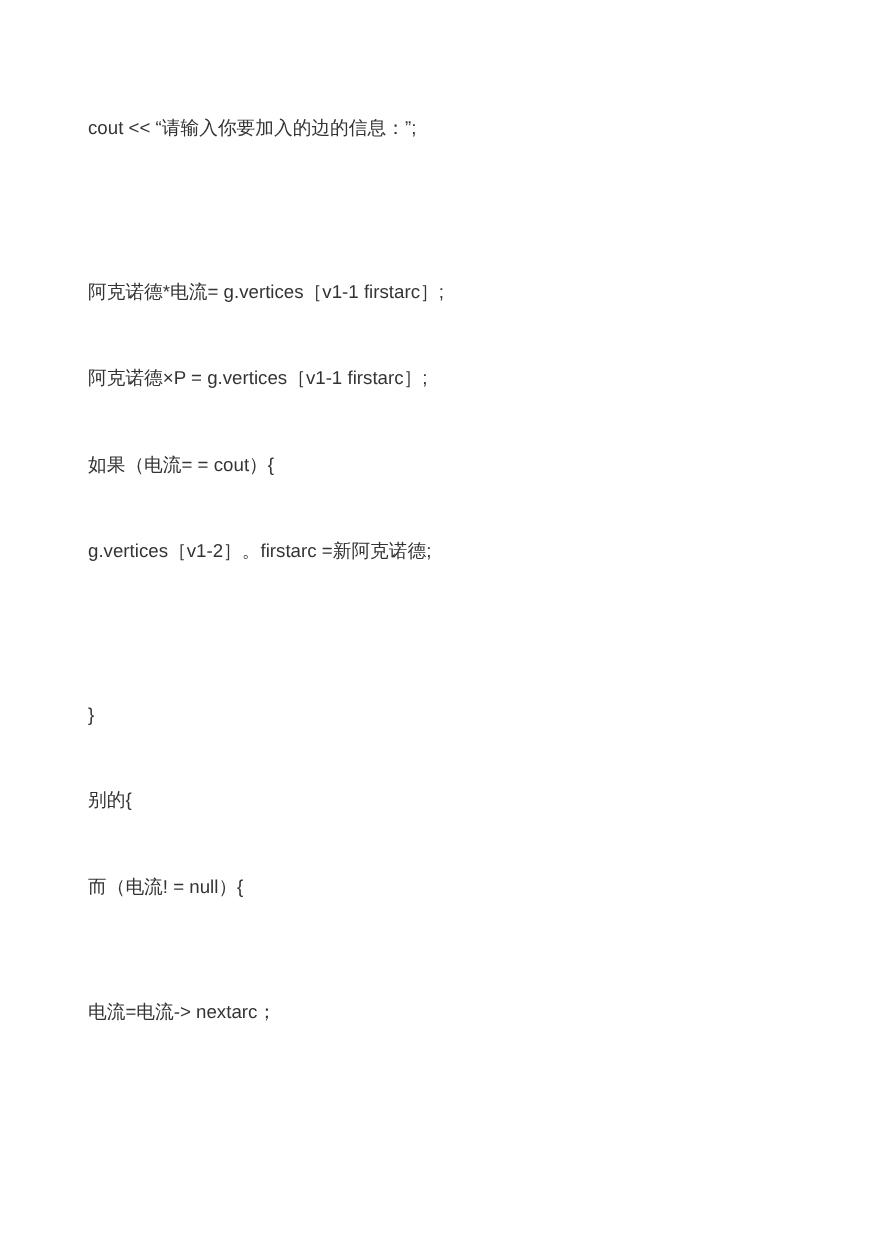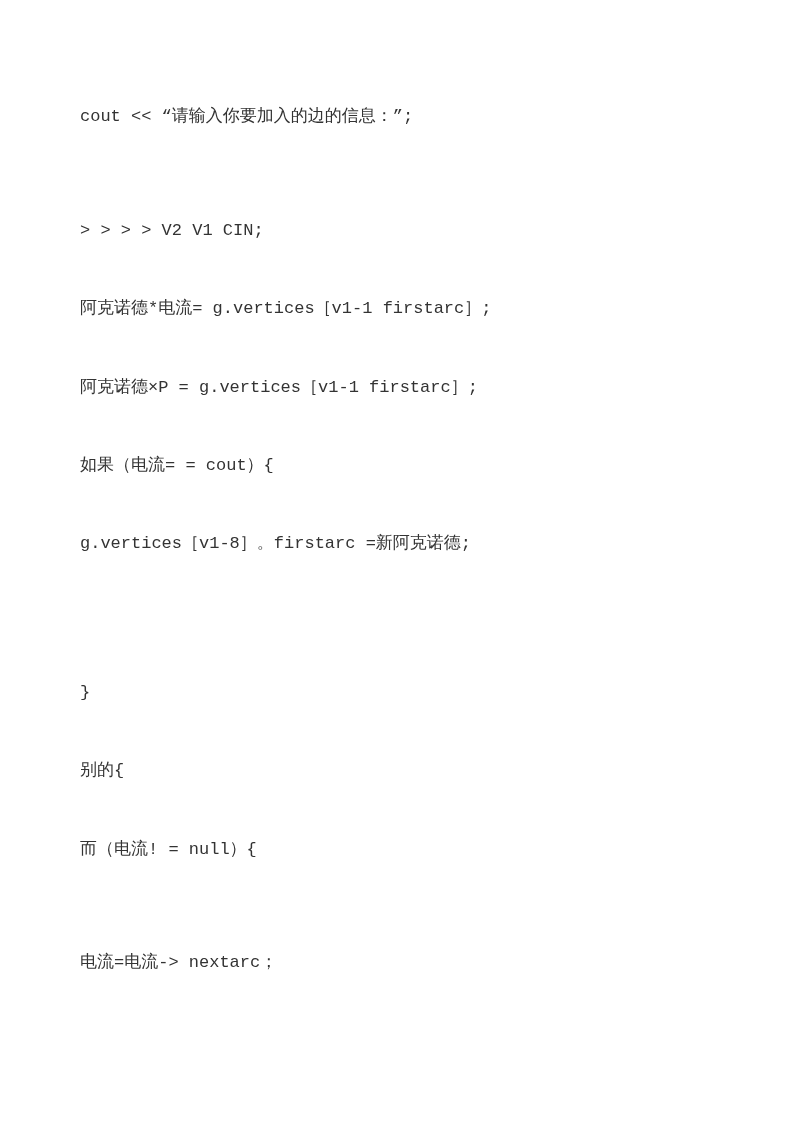--- a/index.html
+++ b/index.html
@@ -22,48 +22,47 @@
     .code-block {
       display: flex;
       flex-direction: column;
       gap: 0;
     }
 
     .code-line {
       display: block;
       padding: 8px 0;
       white-space: pre;
-      font-family: Liberation Mono, monospace;
+      font-family: Liberation Sans, sans-serif;
       font-size: 17px;
       color: #333333;
       line-height: 1.6;
     }
 
     .code-line.empty {
       padding: 4px 0;
       min-height: 12px;
     }
   </style>
 </head>
 <body>
 
 <div class="code-block">
   <span class="code-line empty">&nbsp;</span>
   <span class="code-line">cout &lt;&lt; “请输入你要加入的边的信息：”;</span>
   <span class="code-line empty">&nbsp;</span>
   <span class="code-line empty">&nbsp;</span>
-  <span class="code-line">&gt; &gt; &gt; &gt; V2 V1 CIN;</span>
   <span class="code-line empty">&nbsp;</span>
   <span class="code-line">阿克诺德*电流= g.vertices［v1-1 firstarc］;</span>
   <span class="code-line empty">&nbsp;</span>
   <span class="code-line">阿克诺德×P = g.vertices［v1-1 firstarc］;</span>
   <span class="code-line empty">&nbsp;</span>
   <span class="code-line">如果（电流= = cout）{</span>
   <span class="code-line empty">&nbsp;</span>
-  <span class="code-line">g.vertices［v1-8］。firstarc =新阿克诺德;</span>
+  <span class="code-line">g.vertices［v1-2］。firstarc =新阿克诺德;</span>
   <span class="code-line empty">&nbsp;</span>
   <span class="code-line empty">&nbsp;</span>
   <span class="code-line empty">&nbsp;</span>
   <span class="code-line">}</span>
   <span class="code-line empty">&nbsp;</span>
   <span class="code-line">别的{</span>
   <span class="code-line empty">&nbsp;</span>
   <span class="code-line">而（电流! = null）{</span>
   <span class="code-line empty">&nbsp;</span>
   <span class="code-line empty">&nbsp;</span>

